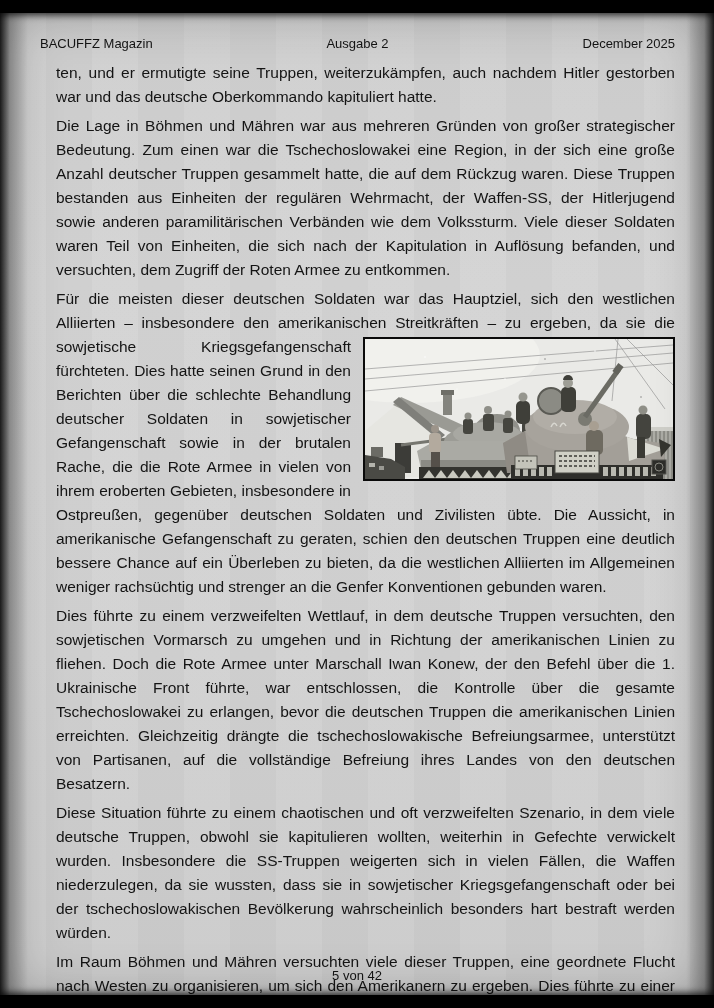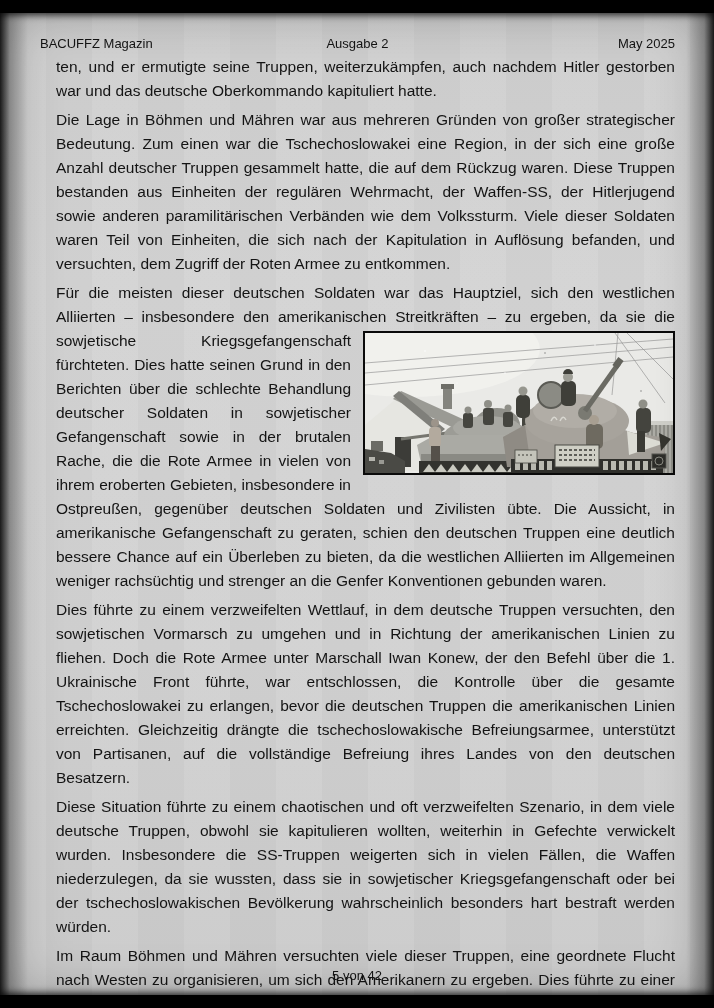--- a/index.html
+++ b/index.html
@@ -24,21 +24,21 @@
   }
   .frame-top { top:0; } .frame-bottom { bottom:0; }
   .edge-left, .edge-right {
     position:absolute; top:0; bottom:0; width:28px; z-index:7; pointer-events:none;
   }
   .edge-left  { left:0;  background:linear-gradient(to right, rgba(0,0,0,0.85) 0%, rgba(0,0,0,0.25) 35%, rgba(0,0,0,0) 100%); }
   .edge-right { right:0; background:linear-gradient(to left,  rgba(0,0,0,0.85) 0%, rgba(0,0,0,0.25) 35%, rgba(0,0,0,0) 100%); }
 
   .inner { position:absolute; left:40px; right:39px; top:36px; z-index:2; }
 
-  .header { display:flex; font-size:13px; line-height:16px; margin-bottom:3px; }
+  .header { display:flex; font-size:13px; line-height:16px; margin-bottom:9px; }
   .header .h-left  { flex:1; text-align:left; }
   .header .h-center{ flex:0 0 auto; text-align:center; }
   .header .h-right { flex:1; text-align:right; }
 
   .body-text { font-size:15.5px; line-height:24px; text-align:justify; }
   .body-text p { margin:0 0 5px 16px; }
   .body-text p:last-child { margin-bottom:0; }
 
   .photo-frame {
     float:right; width:312px; height:144px;
@@ -59,21 +59,21 @@
 <body>
 
 <div class="page">
   <div class="texture"></div>
 
   <div class="inner">
 
     <div class="header">
       <span class="h-left">BACUFFZ Magazin</span>
       <span class="h-center">Ausgabe 2</span>
-      <span class="h-right">May 2025</span>
+      <span class="h-right">December 2025</span>
     </div>
 
     <div class="body-text">
       <p>ten, und er ermutigte seine Truppen, weiterzukämpfen, auch nachdem Hitler gestorben war und das deutsche Oberkommando kapituliert hatte.</p>
       <p>Die Lage in Böhmen und Mähren war aus mehreren Gründen von großer strategischer Bedeutung. Zum einen war die Tschechoslowakei eine Region, in der sich eine große Anzahl deutscher Truppen gesammelt hatte, die auf dem Rückzug waren. Diese Truppen bestanden aus Einheiten der regulären Wehrmacht, der Waffen-SS, der Hitlerjugend sowie anderen paramilitärischen Verbänden wie dem Volkssturm. Viele dieser Soldaten waren Teil von Einheiten, die sich nach der Kapitulation in Auflösung befanden, und versuchten, dem Zugriff der Roten Armee zu entkommen.</p>
       <p>
         <span>Für die meisten dieser deutschen Soldaten war das Hauptziel, sich den westlichen Alliierten – insbesondere den amerikanischen Streitkräften – zu ergeben, da sie die sowjetische</span>
         <span class="photo-frame" role="img" aria-label="Schwarzweißfoto: sowjetische T-34-Panzer mit aufgesessenen Soldaten vor einem Haus">
           <svg width="308" height="140" viewBox="0 0 308 140" xmlns="http://www.w3.org/2000/svg">
 

